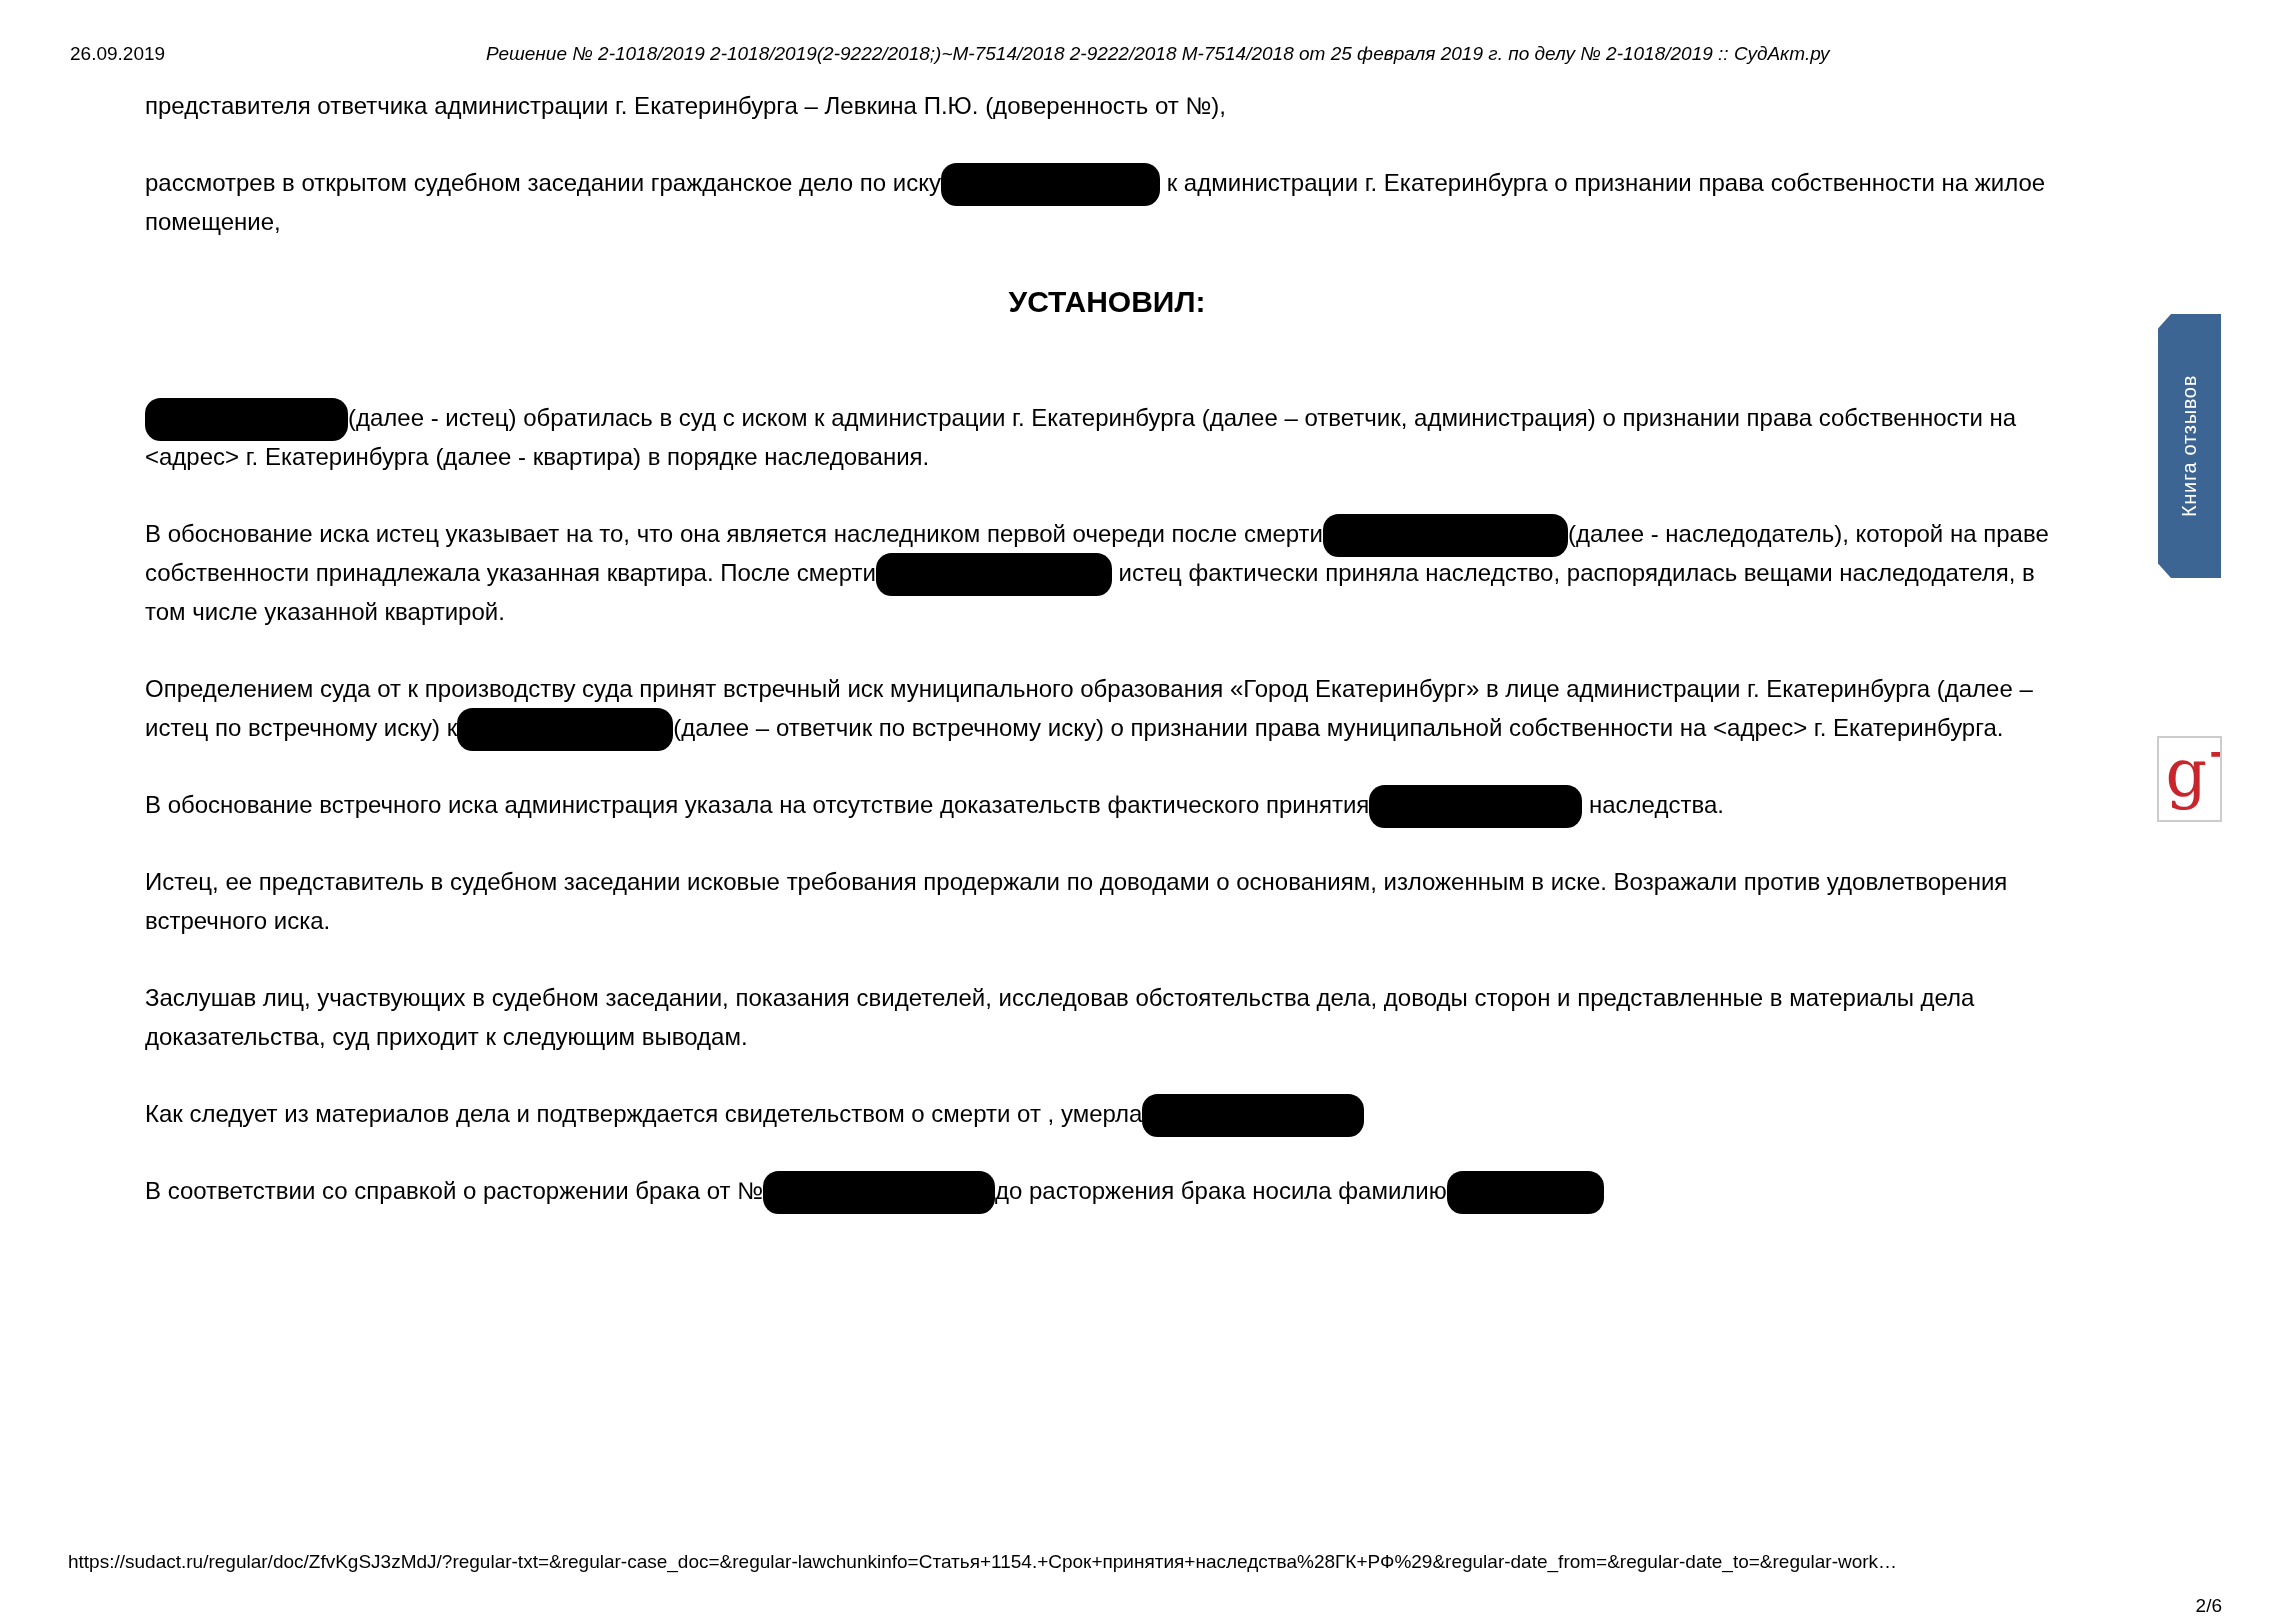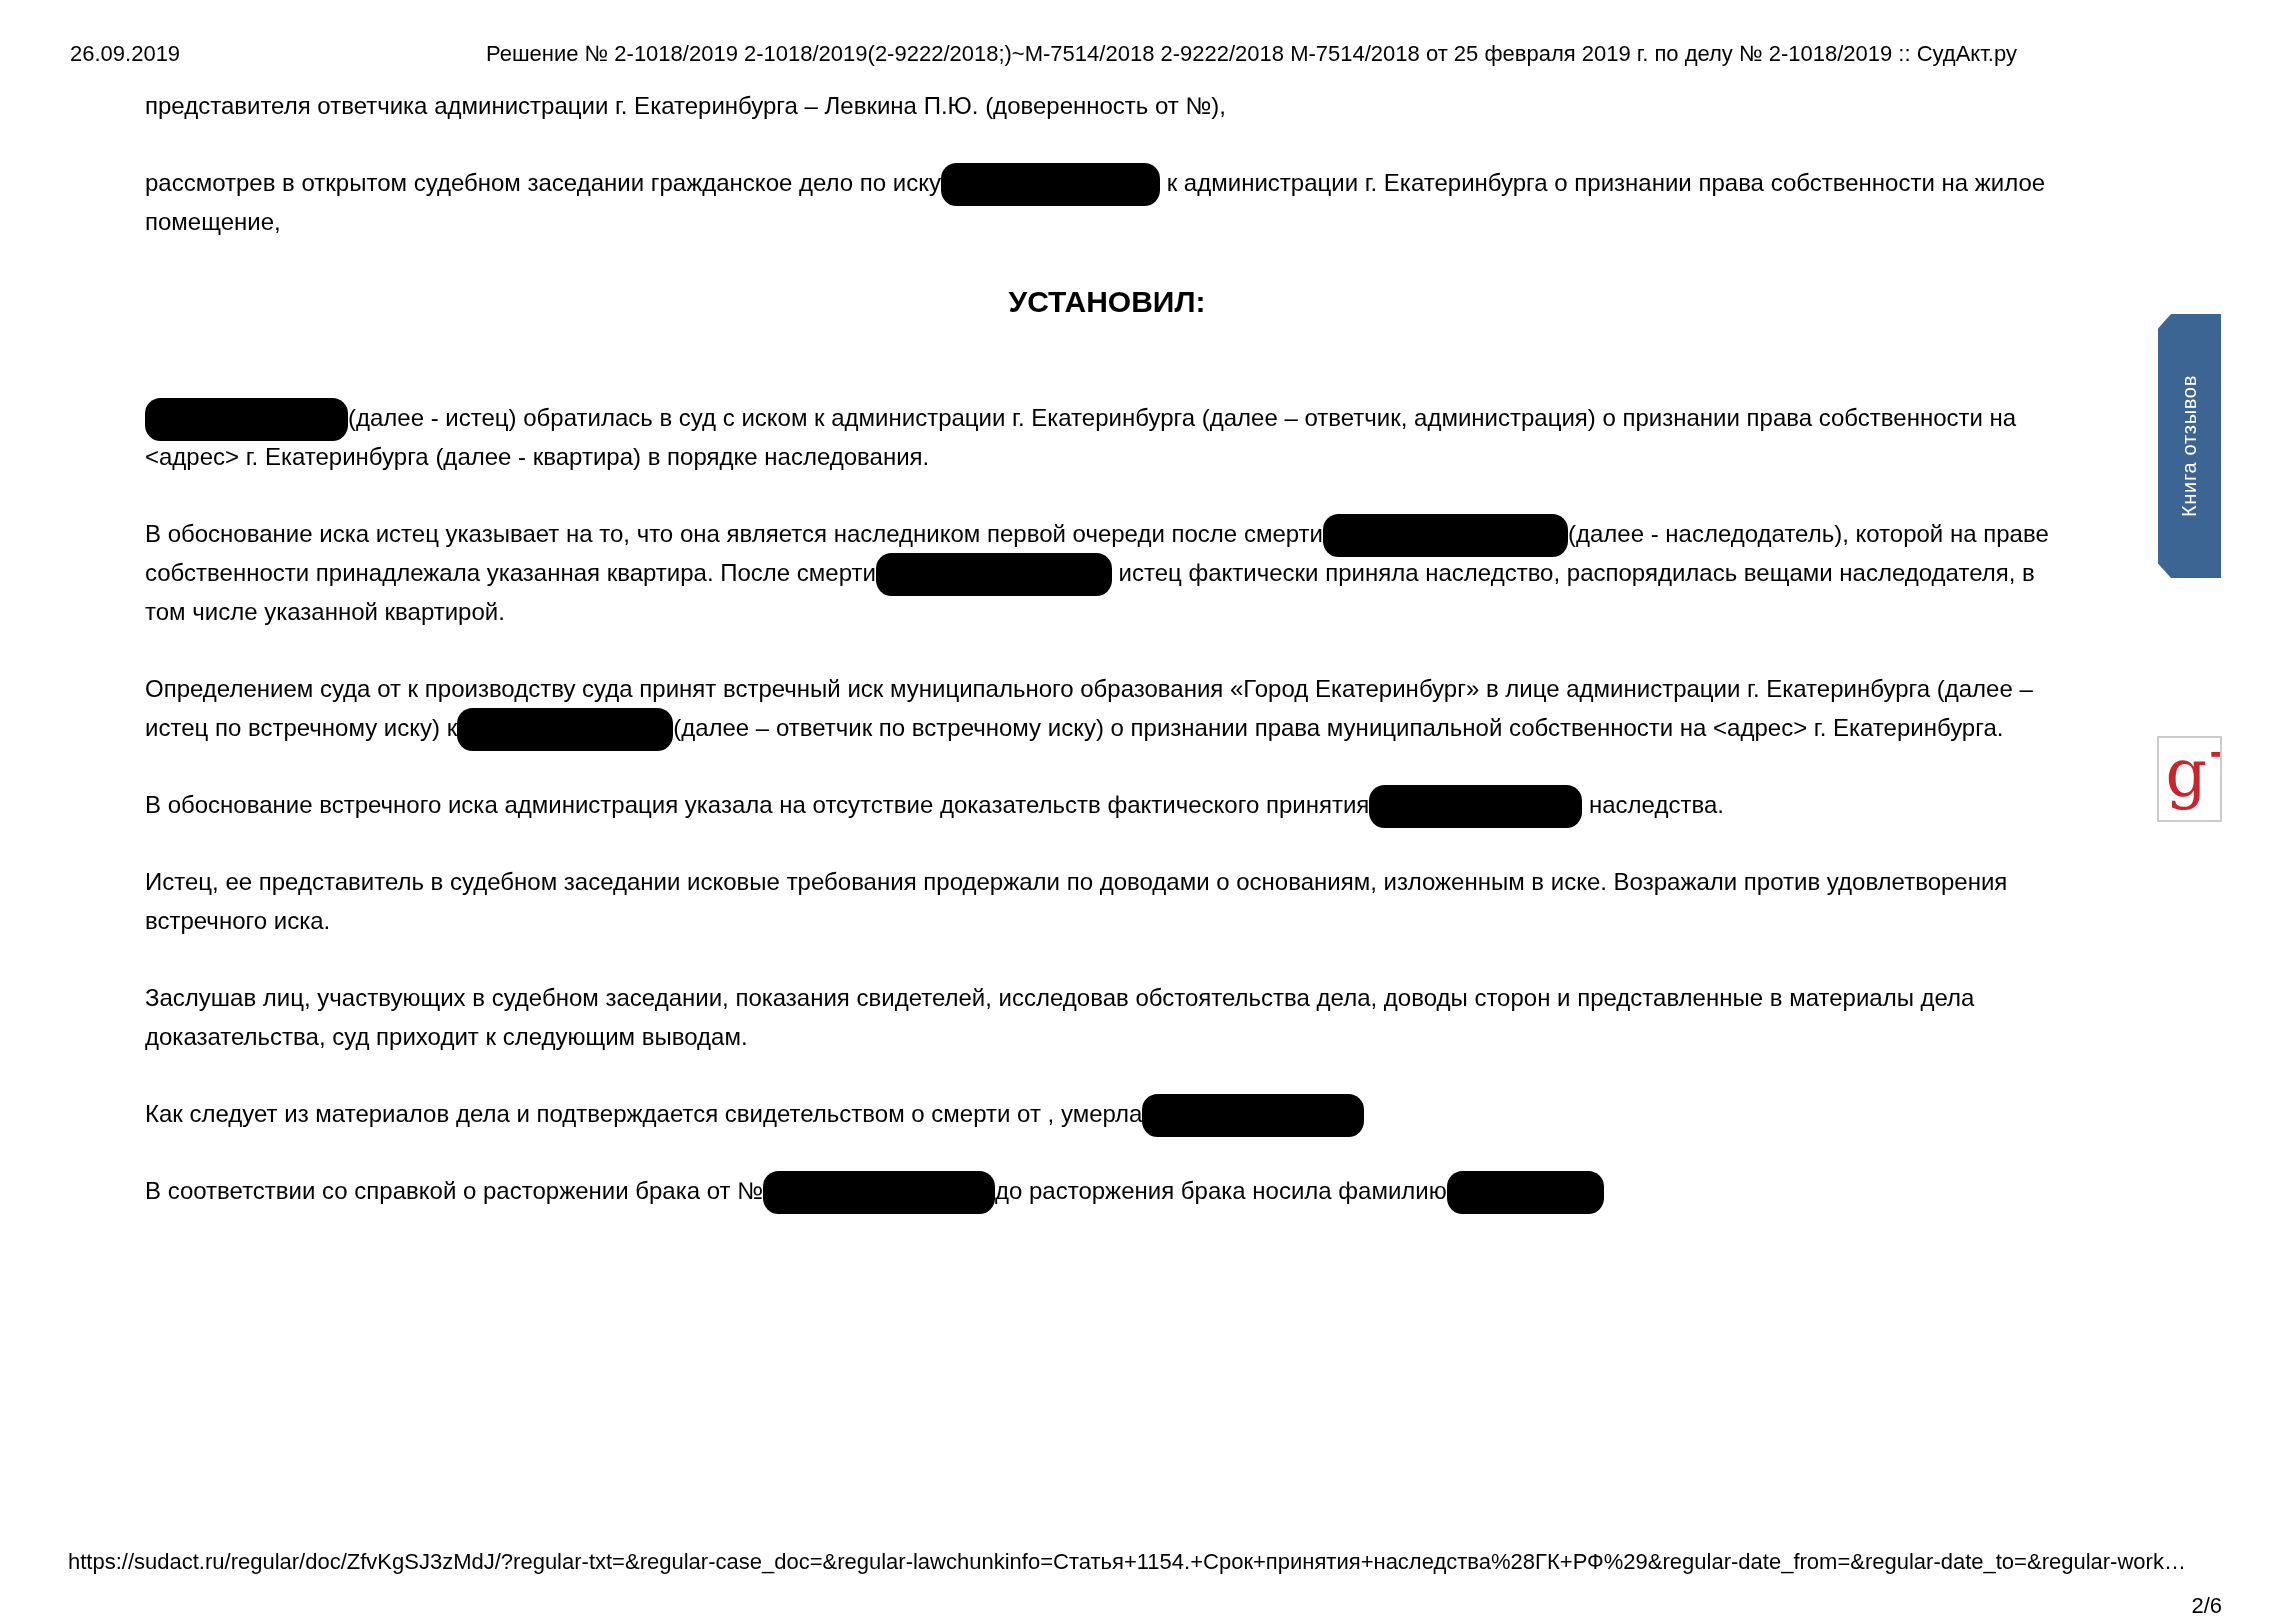--- a/index.html
+++ b/index.html
@@ -7,23 +7,23 @@
     margin: 0; padding: 0;
     width: 2295px; height: 1622px;
     background: #ffffff;
     overflow: hidden;
     font-family: "Liberation Sans", sans-serif;
     color: #000;
   }
   #page { position: relative; width: 2295px; height: 1622px; background: #fff; }
 
   
-  .print-meta { position: absolute; font-size: 22px; line-height: 23.6px; white-space: nowrap; color: #000; }
+  .print-meta { position: absolute; font-size: 19px; line-height: 23.6px; white-space: nowrap; color: #000; }
   #print-date  { left: 70px; top: 42px; }
-  #print-title { left: 486px; top: 42px; }
+  #print-title { left: 486px; top: 42px; font-style: italic; }
   #footer-url  { left: 68px; top: 1550px; }
   #page-indicator { right: 73px; top: 1550px; margin-top: 44px; }
 
   
   #doc-content {
     position: absolute;
     left: 145px; top: 86px;
     width: 1924px;
     font-size: 24px;
     line-height: 39px;

